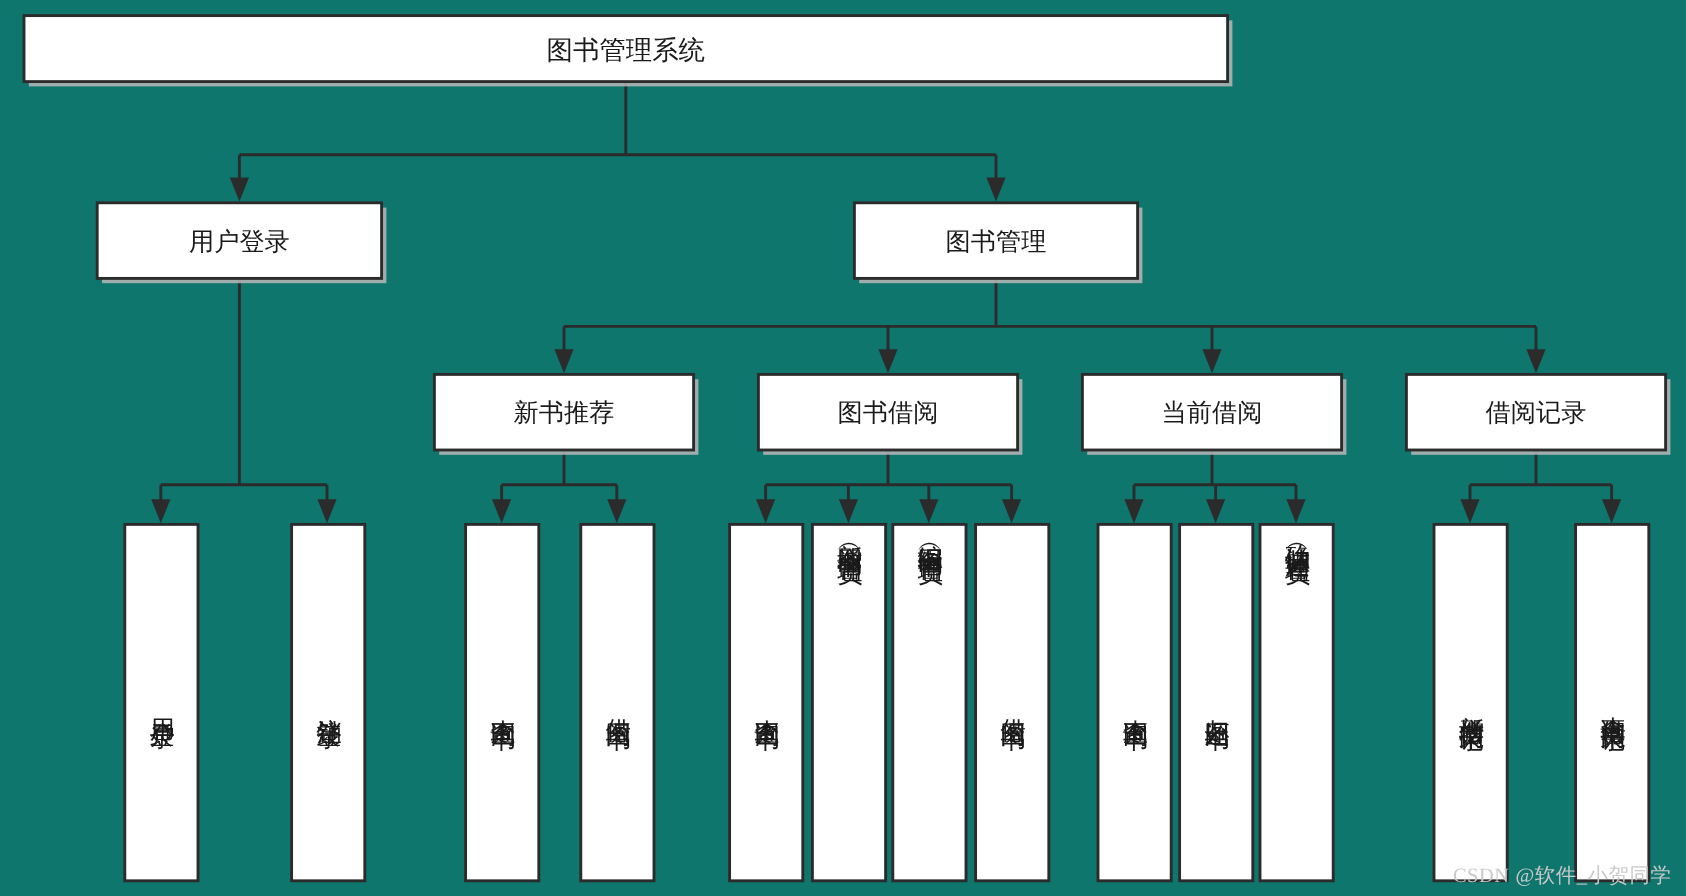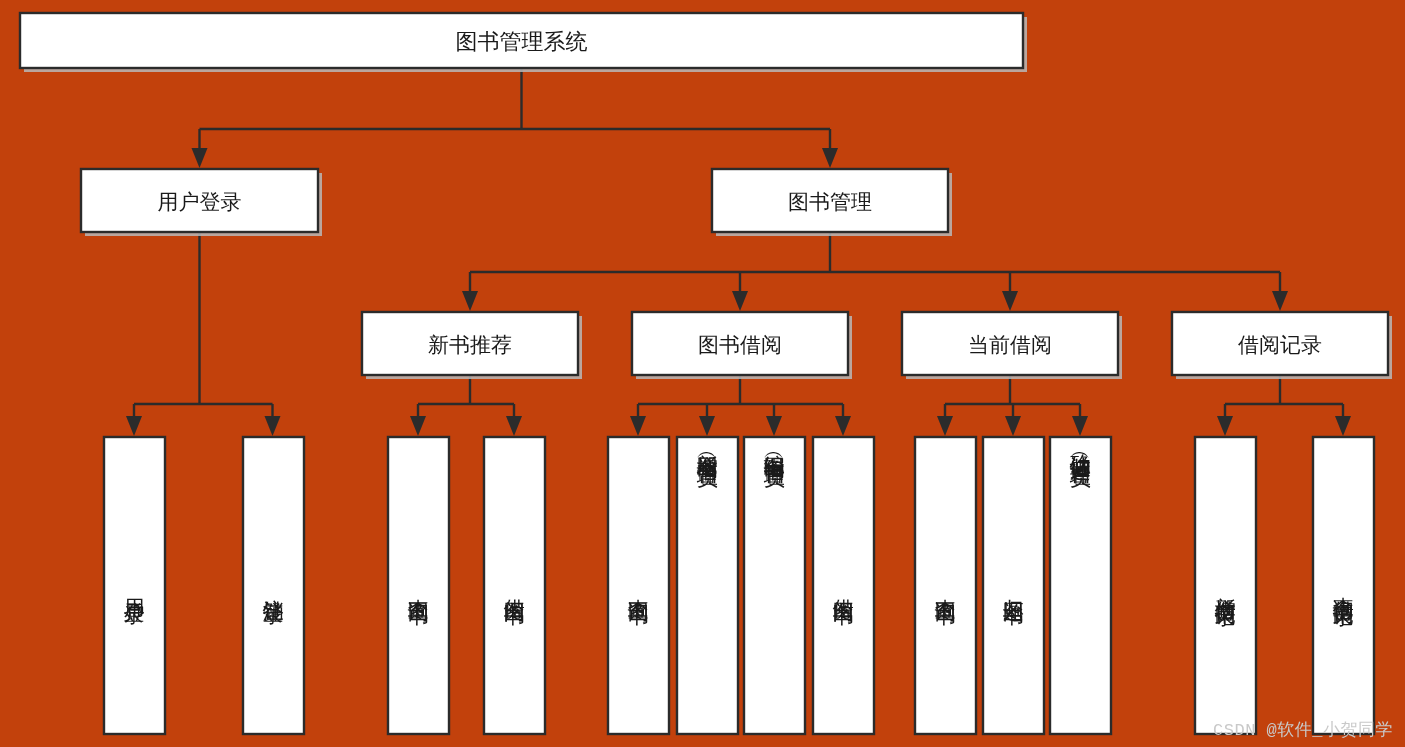--- a/index.html
+++ b/index.html
@@ -11,21 +11,21 @@
   body {
     width: 1405px;
     height: 747px;
     font-family: "Liberation Sans", "DejaVu Sans", sans-serif;
     overflow: hidden;
   }
   #diagram-root {
     position: relative;
     width: 1405px;
     height: 747px;
-    background: #c2410c;
+    background: #0f766e;
   }
   svg.diagram-canvas {
     position: absolute;
     left: 0;
     top: 0;
     width: 1405px;
     height: 747px;
   }
   .node-box {
     fill: #ffffff;
@@ -72,21 +72,21 @@
     font-size: 21px;
     line-height: 1.12;
     color: #1a1a1a;
     letter-spacing: 2px;
     white-space: nowrap;
   }
   .watermark {
     position: absolute;
     right: 12px;
     bottom: 6px;
-    font-family: Liberation Mono, monospace;
+    font-family: Liberation Serif, serif;
     font-size: 17px;
     color: #c9c9c9;
     letter-spacing: 0.5px;
     user-select: none;
   }
 </style>
 </head>
 <body>
 
 <div id="diagram-root">

